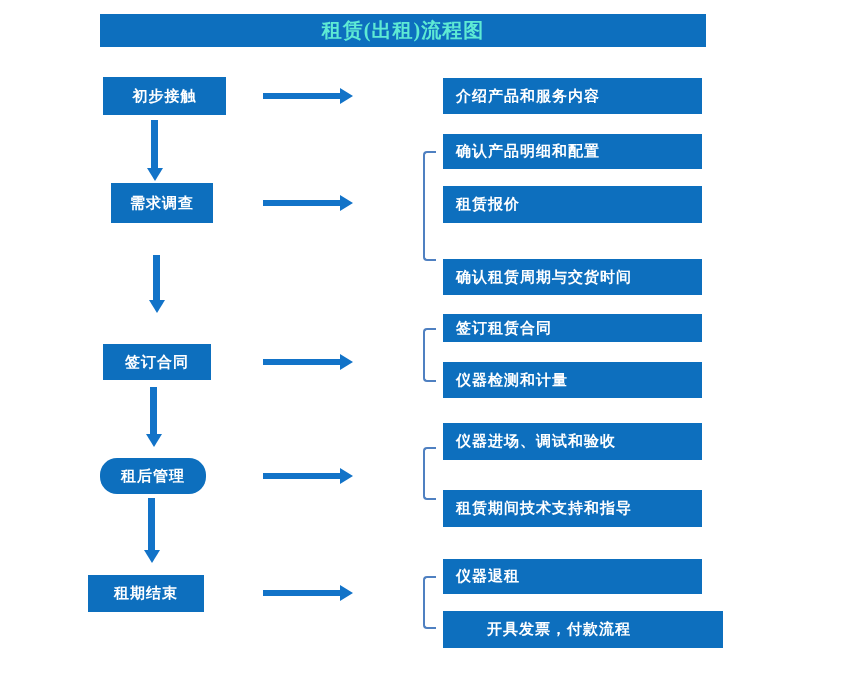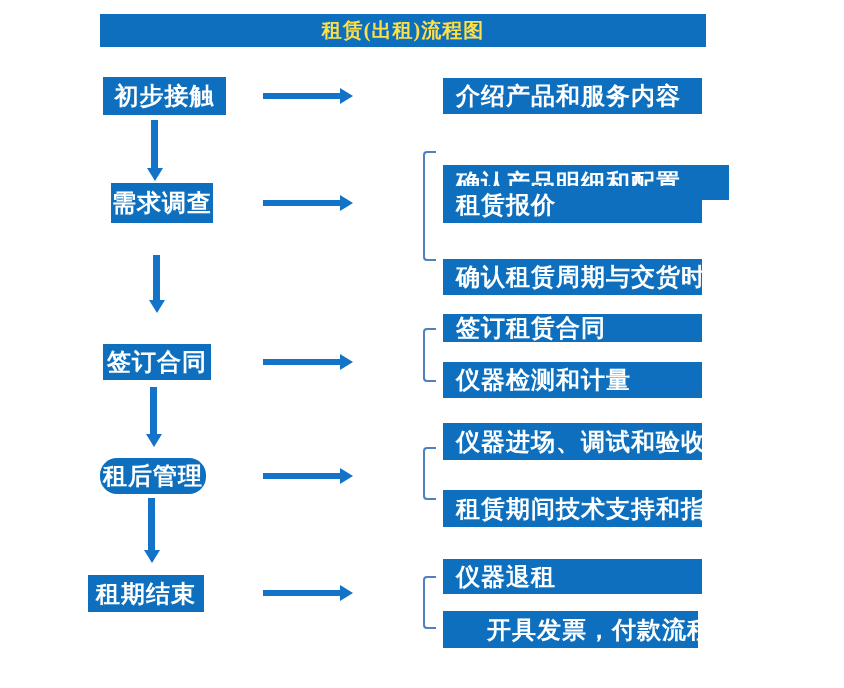--- a/index.html
+++ b/index.html
@@ -9,32 +9,32 @@
     height: 688px;
     background: #ffffff;
     font-family: "Liberation Serif", "DejaVu Serif", serif;
     overflow: hidden;
   }
   .bluebox {
     position: absolute;
     background: #0d6fbe;
     color: #ffffff;
     font-weight: bold;
-    font-size: 24px;
+    font-size: 15px;
     letter-spacing: 1px;
     display: flex;
     align-items: center;
     box-sizing: border-box;
     white-space: nowrap;
   }
   .titlebar {
     position: absolute;
     left: 100px; top: 14px; width: 606px; height: 33px;
     background: #0d6fbe;
-    color: #fde047;
+    color: #5eead4;
     font-weight: bold;
     font-size: 20px;
     letter-spacing: 1px;
     display: flex;
     align-items: center;
     justify-content: center;
   }
   .leftbox  { justify-content: center; }
   .rightbox { justify-content: flex-start; padding-left: 13px; }
   
@@ -127,26 +127,26 @@
     <div class="head"></div>
   </div>
 
   <div class="bracket" style="top:151px; height:110px;"></div>
   <div class="bracket" style="top:328px; height:54px;"></div>
   <div class="bracket" style="top:447px; height:53px;"></div>
   <div class="bracket" style="top:576px; height:53px;"></div>
 
   <div class="bluebox rightbox" style="left:443px; top:78px;  width:259px; height:36px;">介绍产品和服务内容</div>
 
-  <div class="bluebox rightbox" style="left:443px; top:134px; width:286px; height:35px;margin-top:31px;">确认产品明细和配置</div>
+  <div class="bluebox rightbox" style="left:443px; top:134px; width:259px; height:35px;">确认产品明细和配置</div>
   <div class="bluebox rightbox" style="left:443px; top:186px; width:259px; height:37px;">租赁报价</div>
   <div class="bluebox rightbox" style="left:443px; top:243px; width:259px; height:36px;margin-top:16px;">确认租赁周期与交货时间</div>
 
   <div class="bluebox rightbox" style="left:443px; top:314px; width:259px; height:28px;">签订租赁合同</div>
   <div class="bluebox rightbox" style="left:443px; top:362px; width:259px; height:36px;">仪器检测和计量</div>
 
   <div class="bluebox rightbox" style="left:443px; top:423px; width:259px; height:37px;">仪器进场、调试和验收</div>
   <div class="bluebox rightbox" style="left:443px; top:490px; width:259px; height:37px;">租赁期间技术支持和指导</div>
 
   <div class="bluebox rightbox" style="left:443px; top:559px; width:259px; height:35px;">仪器退租</div>
-  <div class="bluebox rightbox" style="left:443px; top:611px; width:255px; height:37px;padding-left:44px;">开具发票，付款流程</div>
+  <div class="bluebox rightbox" style="left:443px; top:611px; width:280px; height:37px;padding-left:44px;">开具发票，付款流程</div>
 
 </div>
 
 </body></html>

